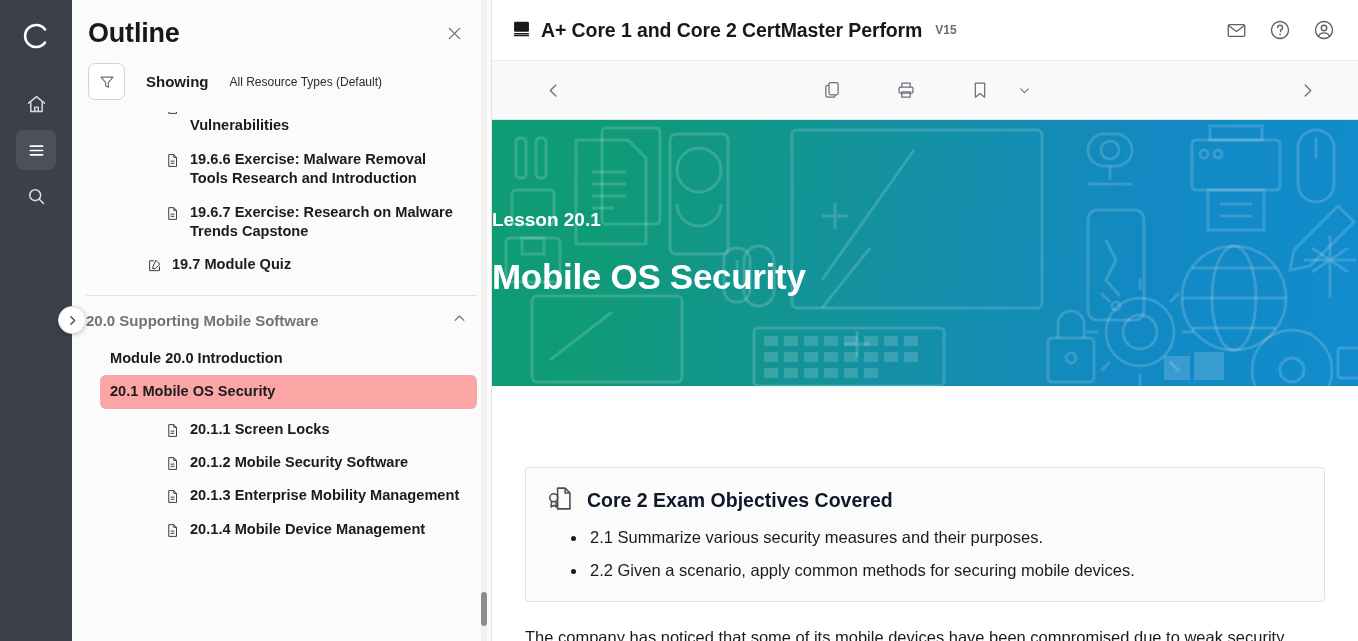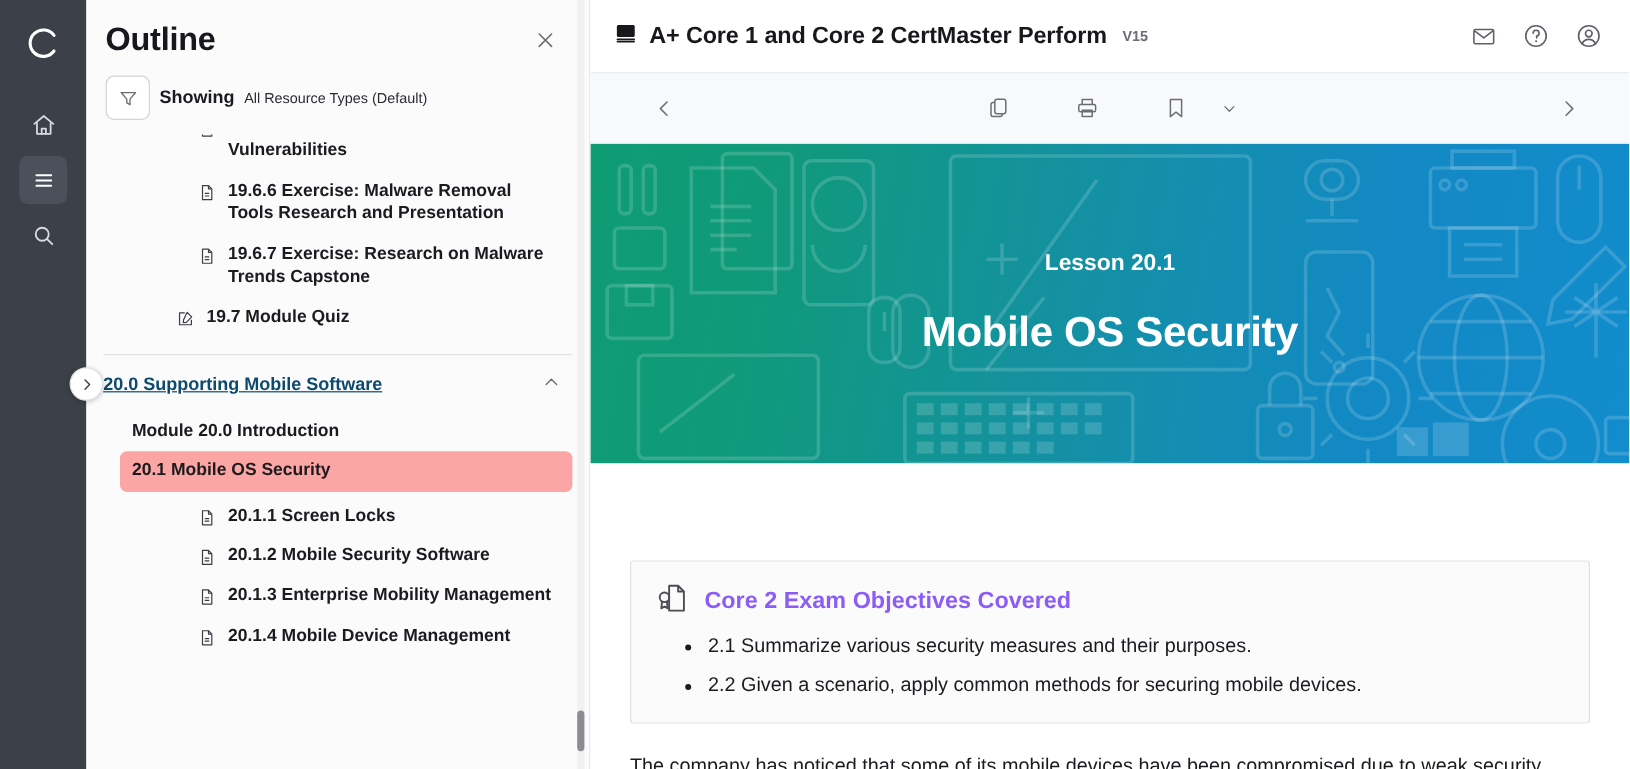--- a/index.html
+++ b/index.html
@@ -50,21 +50,21 @@
     position: relative;
     display: flex; flex-direction: column;
   }
   .outline-head {
     display: flex; align-items: center; justify-content: space-between;
     padding: 18px 22px 4px 16px;
   }
   .outline-title { font-size: 27px; font-weight: 700; letter-spacing: -.2px; color: #16181d; }
   .close-btn { width: 30px; height: 30px; display: flex; align-items: center; justify-content: center; cursor: pointer; }
 
-  .filter-row { display: flex; align-items: center; gap: 8px; padding: 10px 16px 12px 16px; }
+  .filter-row { display: flex; align-items: center; gap: 21px; padding: 10px 16px 12px 16px; }
   .filter-btn {
     width: 37px; height: 37px; border: 1px solid #d3d4d8; border-radius: 7px;
     background: #fff; display: flex; align-items: center; justify-content: center; cursor: pointer;
   }
   .filter-label { font-size: 15px; font-weight: 700; color: #1b1b1f; }
   .filter-value { font-size: 12px; color: #2b2c31; }
 
   .outline-scroll {
     flex: 1; overflow: hidden; position: relative;
     padding: 0 14px 0 14px;
@@ -87,21 +87,21 @@
 
   .node.selected { background: #fca5a5; }
 
   .divider { height: 1px; background: #e1e1e4; margin: 13px 0 9px 0; }
 
   .module-head {
     display: flex; align-items: center; justify-content: space-between;
     padding: 6px 10px 6px 0px;
     cursor: pointer;
   }
-  .module-head .txt { font-size: 15px; font-weight: 700; color: #0c4a6e; text-decoration: underline; }
+  .module-head .txt { font-size: 15px; font-weight: 700; color: #737373; }
 
   .panel-scrollbar {
     position: absolute; right: 4px; top: 0; width: 6px; height: 641px;
     background: #f1f1f2;
   }
   .panel-thumb {
     position: absolute; left: 0; top: 592px; width: 6px; height: 34px;
     background: #8c8d91; border-radius: 3px; cursor: pointer;
   }
 
@@ -133,37 +133,37 @@
   .tool-center { position: absolute; left: 0; right: 0; display: flex; align-items: center; justify-content: center; gap: 40px; pointer-events: none; }
   .tool-center > * { pointer-events: auto; }
   .tool-btn { width: 34px; height: 34px; display: flex; align-items: center; justify-content: center; cursor: pointer; }
   .tool-caret { width: 22px; height: 22px; display: flex; align-items: center; justify-content: center; cursor: pointer; margin-left: -24px; }
 
   
   .hero {
     height: 266px; flex: 0 0 266px;
     position: relative; overflow: hidden;
     background: linear-gradient(100deg, #0e9c74 0%, #109a79 16%, #1490a5 48%, #1289c4 74%, #128ccd 100%);
-    display: flex; flex-direction: column; align-items: center; justify-content: center;
+    display: flex; flex-direction: column; align-items: flex-start; justify-content: center;
   }
   .hero svg.pattern { position: absolute; inset: 0; width: 100%; height: 100%; }
   .hero-lesson { position: relative; font-size: 19px; font-weight: 700; color: #fff; z-index: 2; margin-bottom: 26px; }
   .hero-title { position: relative; font-size: 35px; font-weight: 700; color: #fff; z-index: 2; letter-spacing: -.3px; }
 
   
   .doc { flex: 1; padding: 0 33px; overflow: hidden; }
   .objectives {
     margin-top: 81px;
     border: 1px solid #e0e1e3;
     background: #fbfbfc;
     border-radius: 3px;
     padding: 16px 20px 18px 20px;
   }
   .obj-head { display: flex; align-items: center; gap: 12px; margin-bottom: 9px; }
-  .obj-title { font-size: 19.5px; font-weight: 700; color: #8b5cf6; }
+  .obj-title { font-size: 19.5px; font-weight: 700; color: #0f172a; }
   .obj-list { list-style: none; margin: 0; padding: 0 0 0 22px; }
   .obj-list li {
     font-size: 16.5px; color: #1b1b1f; line-height: 1.45;
     position: relative; padding-left: 22px; margin-bottom: 9px;
   }
   .obj-list li:last-child { margin-bottom: 0; }
   .obj-list li::before {
     content: ""; position: absolute; left: 3px; top: 10px;
     width: 5px; height: 5px; border-radius: 50%; background: #1b1b1f;
   }
@@ -248,21 +248,21 @@
 
         <div class="node lvl-sub">
           <span class="ico">
             <svg width="15" height="15" viewBox="0 0 24 24" fill="none" stroke="#3c3d42" stroke-width="1.6" stroke-linejoin="round">
               <path d="M6 2.6h8l4.4 4.4V21.4H6z"></path>
                 <path d="M14 2.6V7h4.4"></path>
                 <path d="M9 13h6"></path>
                 <path d="M9 16.5h6"></path>
             </svg>
           </span>
-          <span class="txt">19.6.6 Exercise: Malware Removal Tools Research and Presentation</span>
+          <span class="txt">19.6.6 Exercise: Malware Removal Tools Research and Introduction</span>
         </div>
 
         <div class="node lvl-sub">
           <span class="ico">
             <svg width="15" height="15" viewBox="0 0 24 24" fill="none" stroke="#3c3d42" stroke-width="1.6" stroke-linejoin="round">
               <path d="M6 2.6h8l4.4 4.4V21.4H6z"></path>
                 <path d="M14 2.6V7h4.4"></path>
                 <path d="M9 13h6"></path>
                 <path d="M9 16.5h6"></path>
             </svg>

